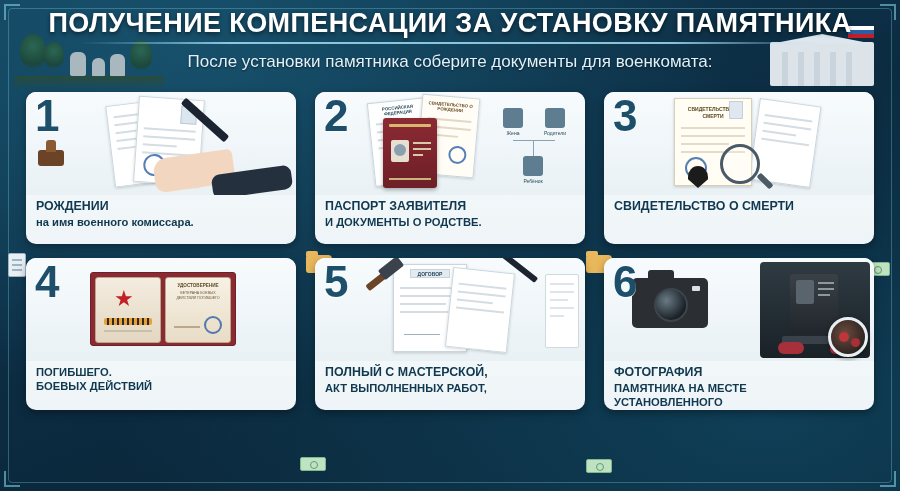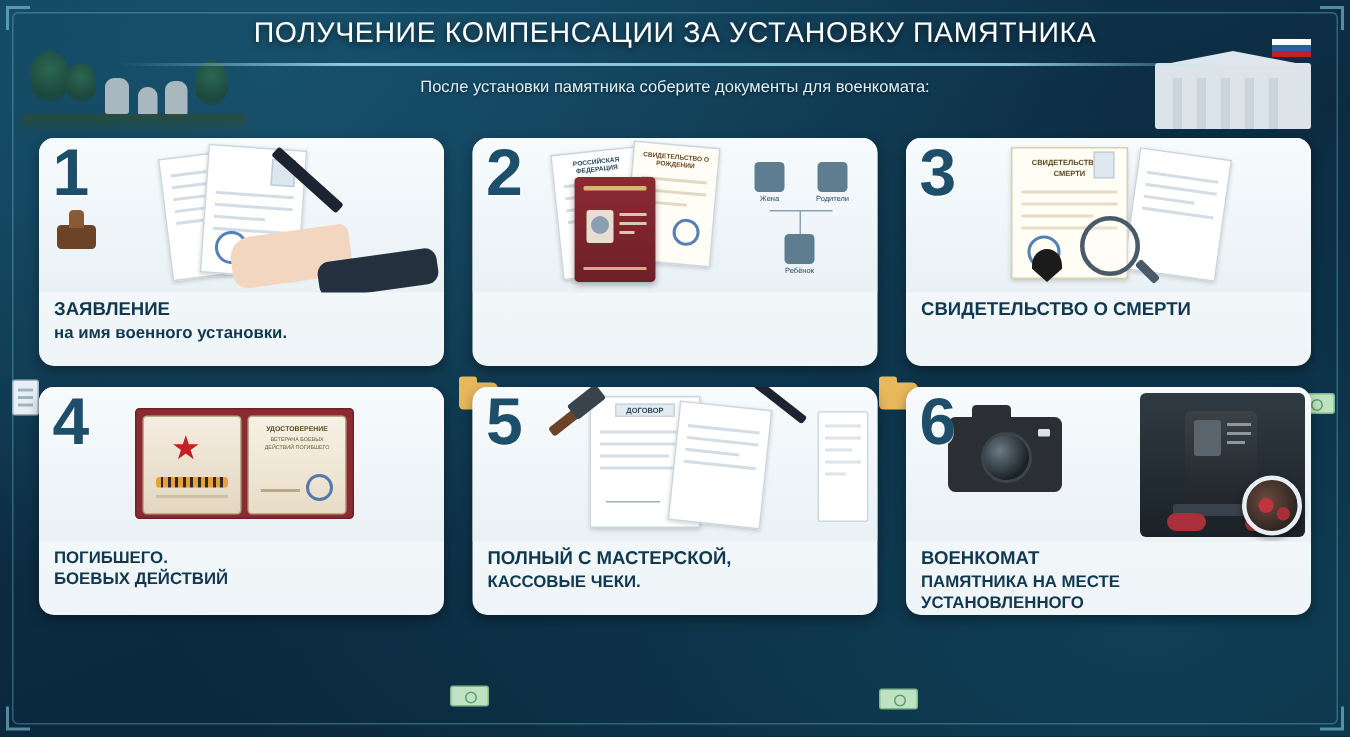--- a/index.html
+++ b/index.html
@@ -38,37 +38,37 @@
   .corner.br { right: 4px; bottom: 4px; border-left: none; border-top: none; }
 
   
   .header {
     position: relative;
     height: 46px;
     display: flex; align-items: center; justify-content: center;
     z-index: 5;
   }
   .title {
-    font-size: 19px;
-    font-weight: normal;
+    font-size: 27px;
+    font-weight: bold;
     color: #ffffff;
     letter-spacing: 0.4px;
     text-shadow: 0 2px 4px rgba(0,0,0,0.55);
     text-align: left;
     white-space: nowrap;
   }
   .title-underline {
     position: absolute;
     bottom: 2px; left: 50%; transform: translateX(-50%);
     width: 740px; height: 2px;
     background: linear-gradient(90deg, rgba(160,220,240,0) 0%, rgba(160,220,240,0.85) 20%, rgba(160,220,240,0.85) 80%, rgba(160,220,240,0) 100%);
   }
   .subtitle {
     text-align: center;
-    font-size: 11px;
+    font-size: 17px;
     color: #dff1fb;
     margin-top: 6px;
     text-shadow: 0 1px 2px rgba(0,0,0,0.6);
     position: relative; z-index: 5;
   }
 
   
   .scene { position: absolute; pointer-events: none; }
   .tree {
     position: absolute;
@@ -346,22 +346,22 @@
             <div class="ln" style="top:54px;"></div>
           <div class="stamp-circle" style="left:8px; top:56px; width:22px; height:22px;"></div>
         </div>
         <div style="position:absolute; left:12px; top:58px; width:26px; height:16px; background:#6b4326; border-radius:3px;"></div>
         <div style="position:absolute; left:20px; top:48px; width:10px; height:12px; background:#8a5a33; border-radius:3px 3px 0 0;"></div>
         <div style="position:absolute; left:150px; top:24px; width:58px; height:8px; background:#1b2430; border-radius:2px; transform: rotate(42deg);"></div>
         <div style="position:absolute; left:128px; top:62px; width:80px; height:34px; background:#f3d6c0; border-radius:14px 6px 6px 10px; transform: rotate(-8deg);"></div>
         <div style="position:absolute; left:186px; top:78px; width:80px; height:24px; background:#24303d; border-radius:8px; transform: rotate(-8deg);"></div>
       </div>
       <div class="card-text">
-        <div class="line1">ЗАЯВЛЕНИЕ</div>
-        <div>на имя военного установки.</div>
+        <div class="line1">РОЖДЕНИИ</div>
+        <div>на имя военного комиссара.</div>
       </div>
 
     </div>
 
     <div class="card">
       <div class="card-visual">
         <div class="card-num">2</div>
         <div class="doc" style="left:56px; top:8px; width:60px; height:84px; transform: rotate(-6deg);">
           <div style="position:absolute; left:4px; top:4px; right:4px; font-size:4.4px; text-align:center; color:#2a4a5c; font-weight:bold;">РОССИЙСКАЯ ФЕДЕРАЦИЯ</div>
           <div class="ln" style="top:20px;"></div>
@@ -390,20 +390,24 @@
         <div style="position:absolute; right:4px; top:8px; width:86px; height:92px;">
           <div class="fam-node" style="left:8px; top:8px;"></div>
           <div class="fam-node" style="left:50px; top:8px;"></div>
           <div class="fam-label" style="left:5px; top:30px;">Жена</div>
           <div class="fam-label" style="left:47px; top:30px;">Родители</div>
           <div class="fam-line" style="left:18px; top:40px; width:42px; height:1px;"></div>
           <div class="fam-line" style="left:38px; top:40px; width:1px; height:16px;"></div>
           <div class="fam-node" style="left:28px; top:56px;"></div>
           <div class="fam-label" style="left:25px; top:78px;">Ребёнок</div>
         </div>
+      </div>
+      <div class="card-text">
+        <div class="line1">ПАСПОРТ ЗАЯВИТЕЛЯ</div>
+        <div>И ДОКУМЕНТЫ О РОДСТВЕ.</div>
       </div>
 
     </div>
 
     <div class="card">
       <div class="card-visual">
         <div class="card-num">3</div>
         <div class="doc" style="left:150px; top:10px; width:62px; height:82px; transform: rotate(8deg);">
           <div class="ln" style="top:14px;"></div>
             <div class="ln" style="top:22px;"></div>
@@ -475,21 +479,21 @@
           <div style="position:absolute; left:4px; top:24px; right:10px; height:2px; background:#dde4ea;"></div>
           <div style="position:absolute; left:4px; top:32px; right:4px; height:2px; background:#dde4ea;"></div>
           <div style="position:absolute; left:4px; top:40px; right:14px; height:2px; background:#dde4ea;"></div>
         </div>
         <div style="position:absolute; left:48px; top:14px; width:42px; height:7px; background:#6b4326; border-radius:2px; transform: rotate(-38deg);"></div>
         <div style="position:absolute; left:64px; top:4px; width:24px; height:12px; background:#3a434b; border-radius:2px; transform: rotate(-38deg);"></div>
         <div style="position:absolute; left:182px; top:6px; width:44px; height:6px; background:#1b2430; border-radius:2px; transform: rotate(38deg);"></div>
       </div>
       <div class="card-text">
         <div class="line1">ПОЛНЫЙ С МАСТЕРСКОЙ,</div>
-        <div>КАССОВЫЕ ЧЕКИ.</div>
+        <div>АКТ ВЫПОЛНЕННЫХ РАБОТ,</div>
       </div>
 
     </div>
 
     <div class="card">
       <div class="card-visual">
         <div class="card-num">6</div>
         <div style="position:absolute; right:4px; top:4px; width:110px; height:96px; background:linear-gradient(180deg,#2f3a42 0%,#1a2228 100%); border-radius:4px;">
           <div class="monument" style="left:30px; top:12px; width:48px; height:60px;"></div>
           <div style="position:absolute; left:36px; top:18px; width:18px; height:24px; background:#5a646c; border-radius:2px;"></div>
@@ -504,21 +508,21 @@
           <div style="position:absolute; left:16px; top:-8px; width:26px; height:9px; background:#2b2f33; border-radius:3px 3px 0 0;"></div>
           <div class="camera-lens" style="left:22px; top:10px; width:34px; height:34px;"></div>
           <div style="position:absolute; right:8px; top:8px; width:8px; height:5px; background:#d8e2e8; border-radius:1px;"></div>
         </div>
         <div style="position:absolute; right:6px; bottom:4px; width:40px; height:40px; border-radius:50%; border:3px solid #e8eef2; background:radial-gradient(circle at 40% 40%, #6c4b3e 0%, #2a2320 75%); box-shadow:0 2px 5px rgba(0,0,0,0.4);">
           <div style="position:absolute; left:8px; top:12px; width:10px; height:10px; background:#c0343c; border-radius:50%;"></div>
           <div style="position:absolute; left:20px; top:18px; width:9px; height:9px; background:#a82f36; border-radius:50%;"></div>
         </div>
       </div>
       <div class="card-text">
-        <div class="line1">ВОЕНКОМАТ</div>
+        <div class="line1">ФОТОГРАФИЯ</div>
         <div>ПАМЯТНИКА НА МЕСТЕ</div>
         <div>УСТАНОВЛЕННОГО</div>
         <div>ЗАХОРОНЕНИЯ.</div>
       </div>
     </div>
 
   </div>
 
 
 </div>

